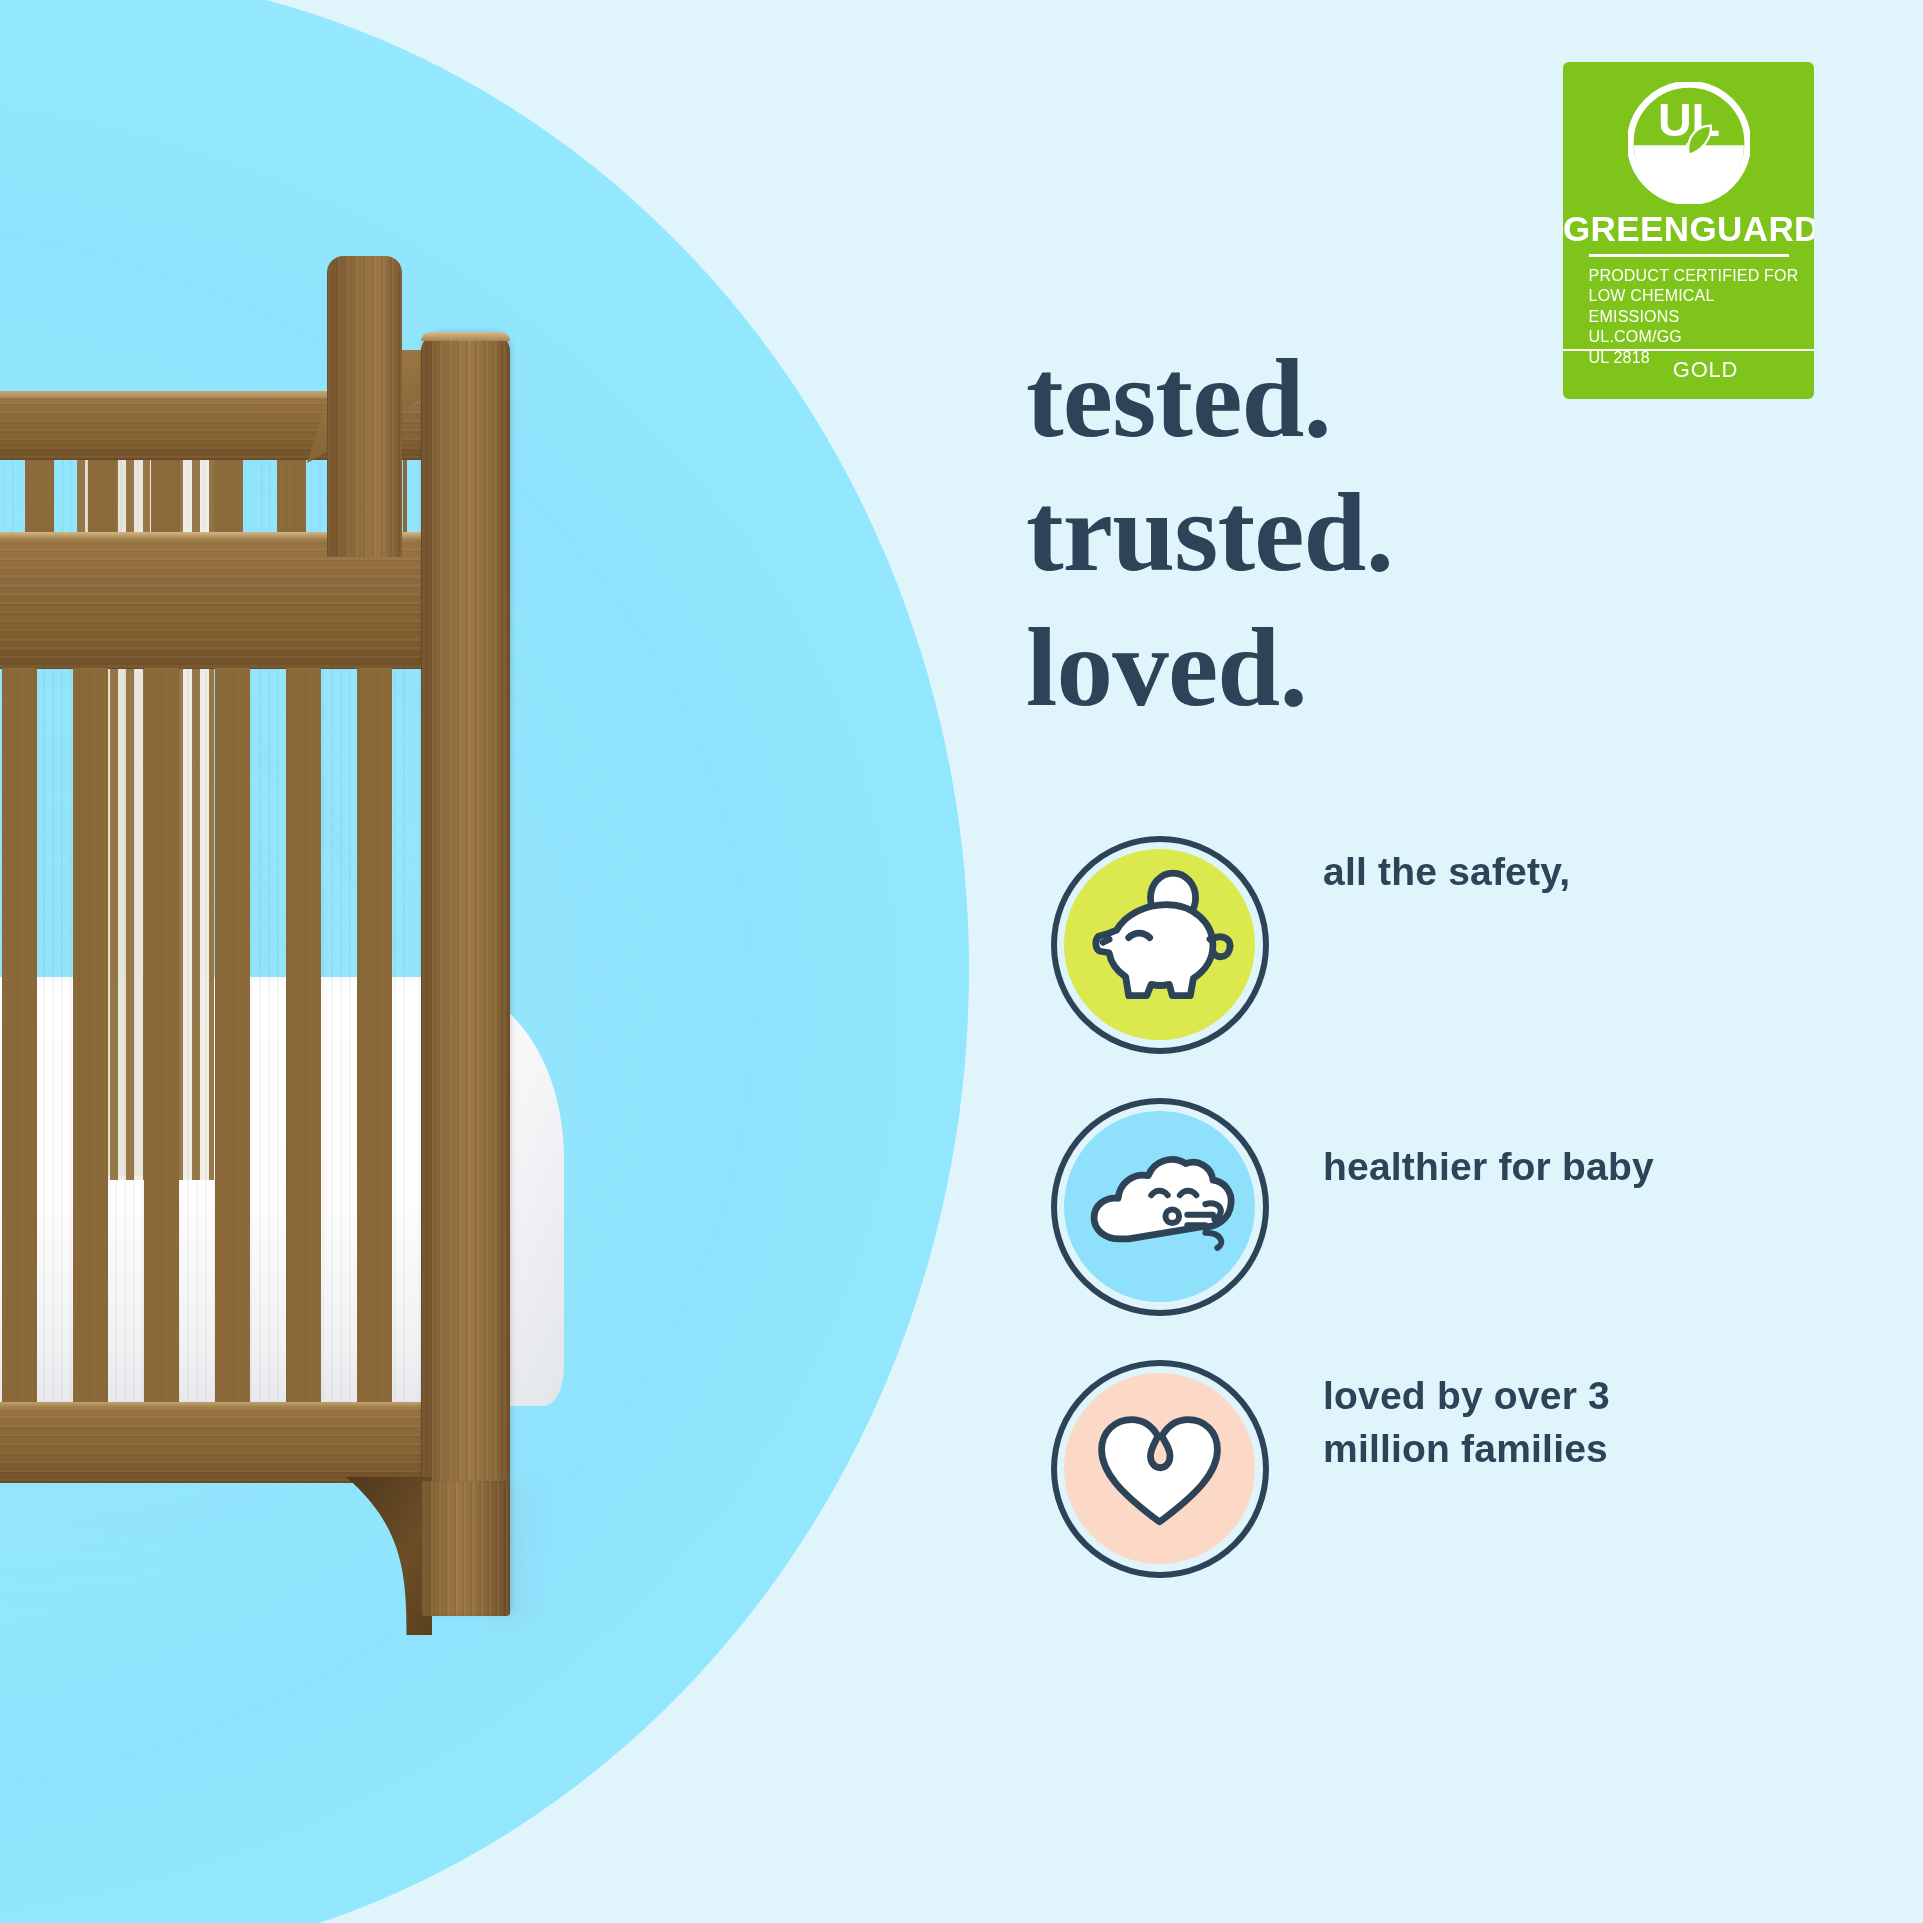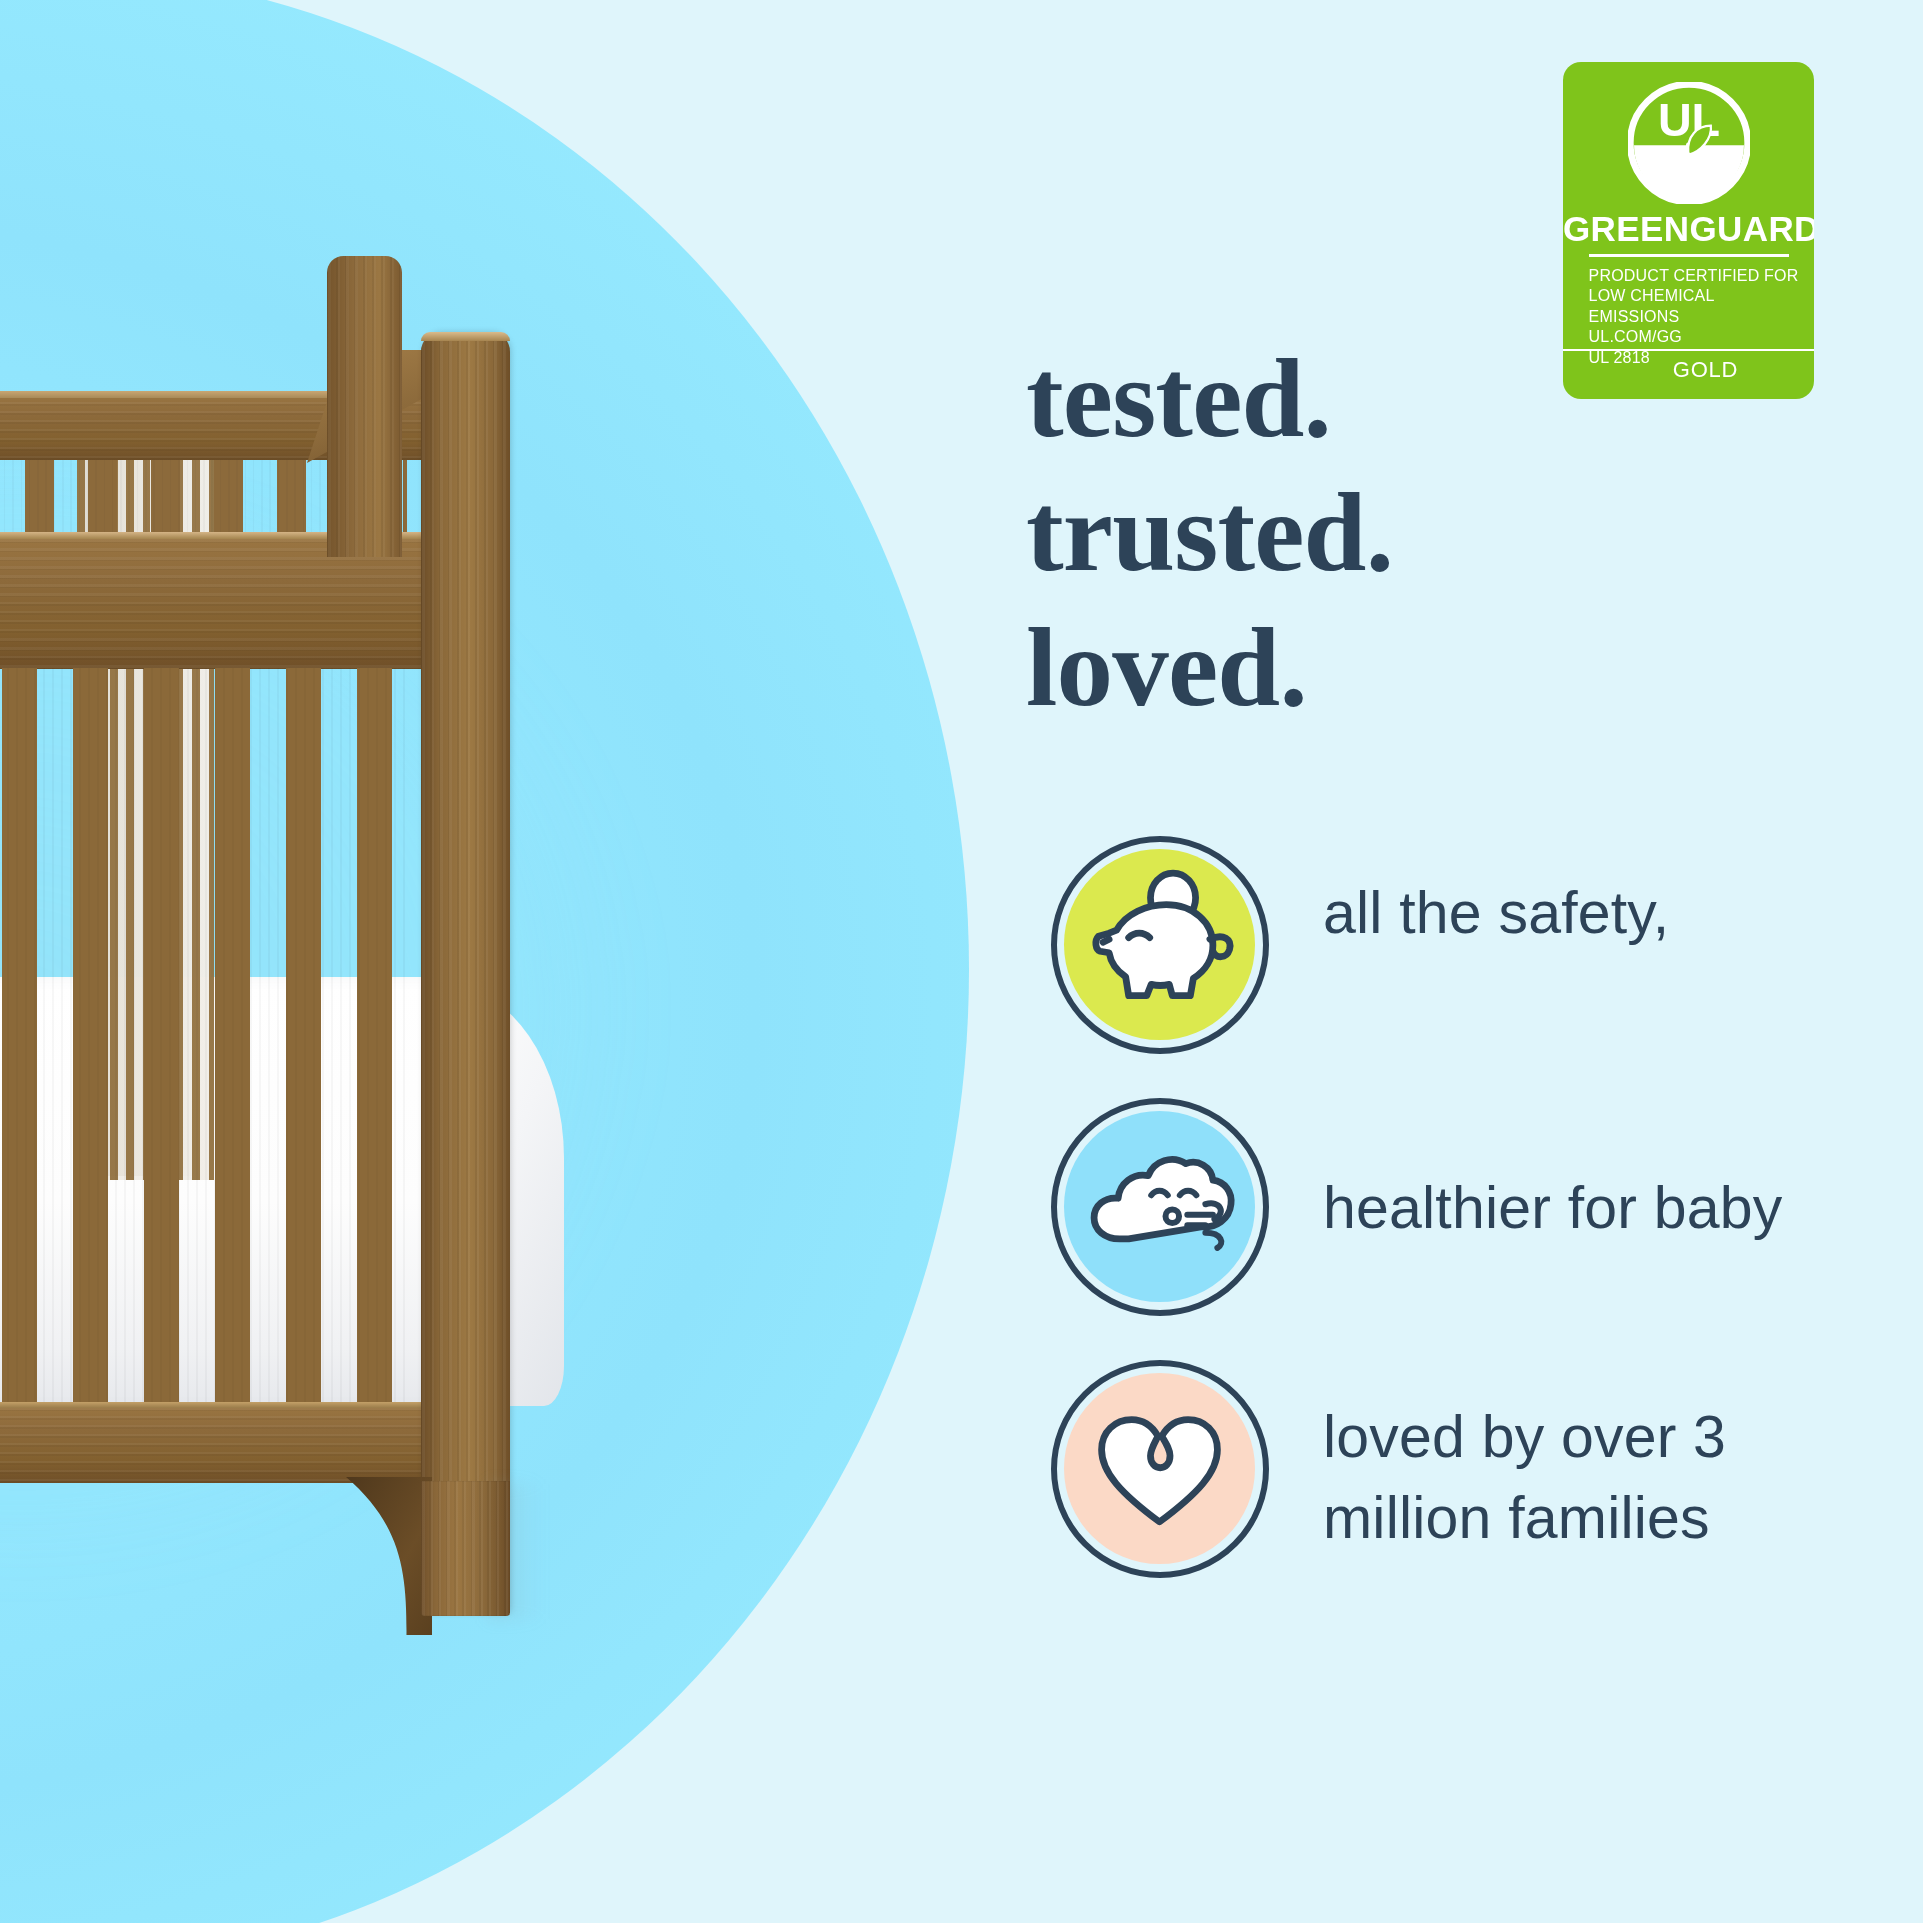--- a/index.html
+++ b/index.html
@@ -185,21 +185,21 @@
     letter-spacing:-0.8px;
     color:#2d4358;
   }
   .headline div{white-space:nowrap;}
 
   
   .badge{
     position:absolute;left:556px;top:62px;
     width:251px;height:337px;
     background:#7fc41b;
-    border-radius:18px;
+    border-radius:6px;
     color:#ffffff;
     overflow:hidden;
   }
   .badge-mark{
     position:absolute;left:50%;top:19.5px;transform:translateX(-50%);
     width:122px;height:122px;
   }
   .badge-title{
     position:absolute;left:0;top:147px;width:100%;
     text-align:center;
@@ -227,24 +227,23 @@
   .fi-ring{
     position:absolute;inset:0;border-radius:50%;
     border:6.8px solid #2d4358;box-sizing:border-box;
   }
   .fi-fill{
     position:absolute;left:13.5px;top:13.5px;width:191px;height:191px;border-radius:50%;
   }
   .fi-svg{position:absolute;left:22.5px;top:22.5px;width:173px;height:173px;}
   .f-label{
     position:absolute;left:301px;top:25.6px;width:556px;
-    font-size:59px;line-height:1.38;
-    color:#2d4358;font-weight:400;
+    font-size:39px;line-height:1.38;
+    color:#2d4358;font-weight:700;
     letter-spacing:0.2px;
-    margin-top:28px;
   }
   .f-label.single{top:59px;}
 </style>
 </head>
 <body>
 
 <div id="stage">
 
   <div class="blob">
     <div class="blob-sheen"></div>

